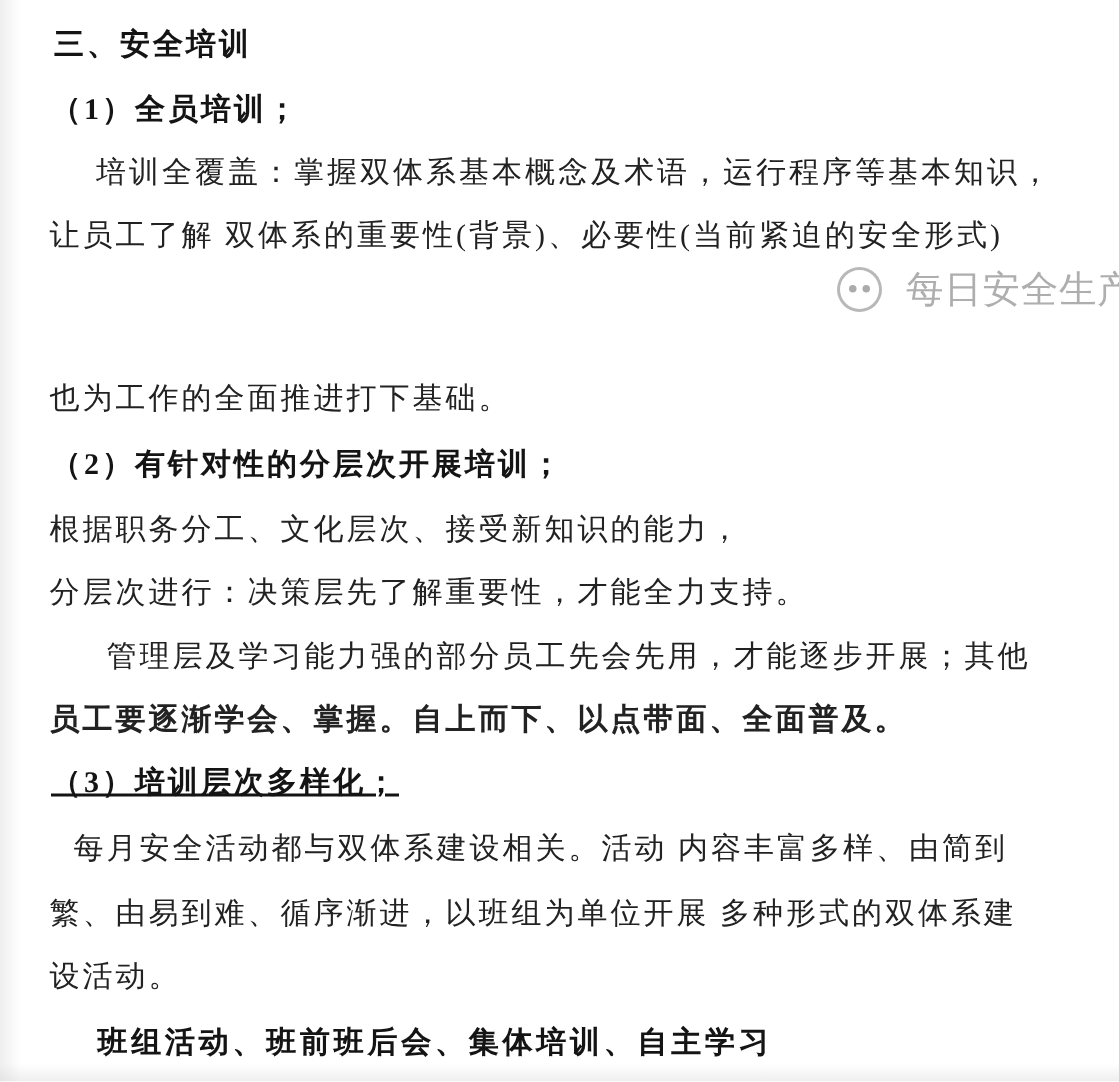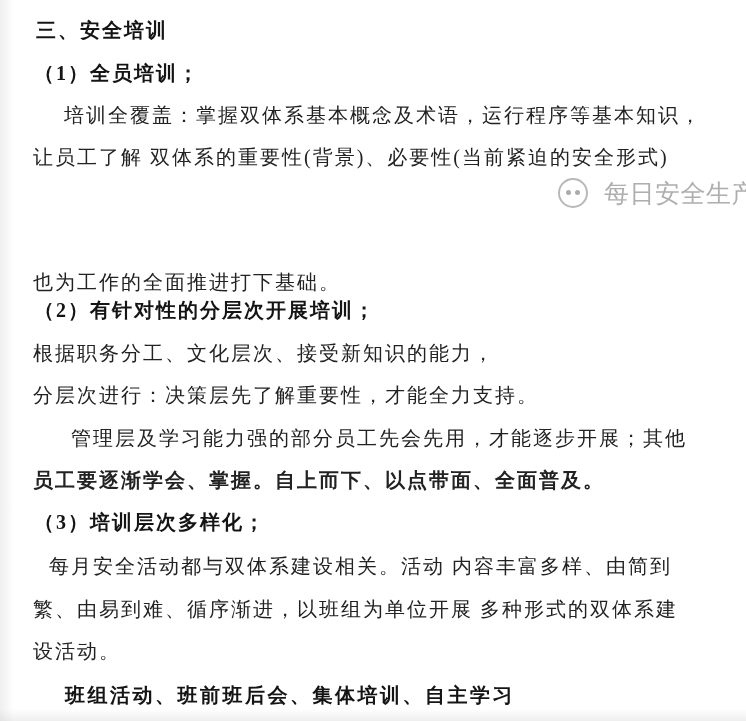--- a/index.html
+++ b/index.html
@@ -46,27 +46,27 @@
   .bold {
     font-weight: bold;
     color: #141414;
   }
   
   .l0  { top: 16px;  left: 36px; }
   .l1  { top: 59px;  left: 34px; }
   .l2  { top: 101px; left: 64px; }
   .l3  { top: 143px; left: 33px; }
   .l4  { top: 185px; left: 33px; }
-  .l5  { top: 268px; left: 33px; }
+  .l5  { top: 252px; left: 33px; }
   .l6  { top: 296px; left: 34px; }
   .l7  { top: 339px; left: 33px; }
   .l8  { top: 381px; left: 33px; }
   .l9  { top: 424px; left: 71px; }
   .l10 { top: 466px; left: 33px; font-weight: bold; }
-  .l11 { top: 508px; left: 34px; }
+  .l11 { top: 508px; left: 34px; text-decoration: underline; }
   .l12 { top: 552px; left: 49px; }
   .l13 { top: 595px; left: 33px; }
   .l14 { top: 637px; left: 33px; }
   .l15 { top: 681px; left: 65px; letter-spacing: 2.5px; }
 
   
   .watermark {
     position: absolute;
     top: 178px;
     left: 558px;

